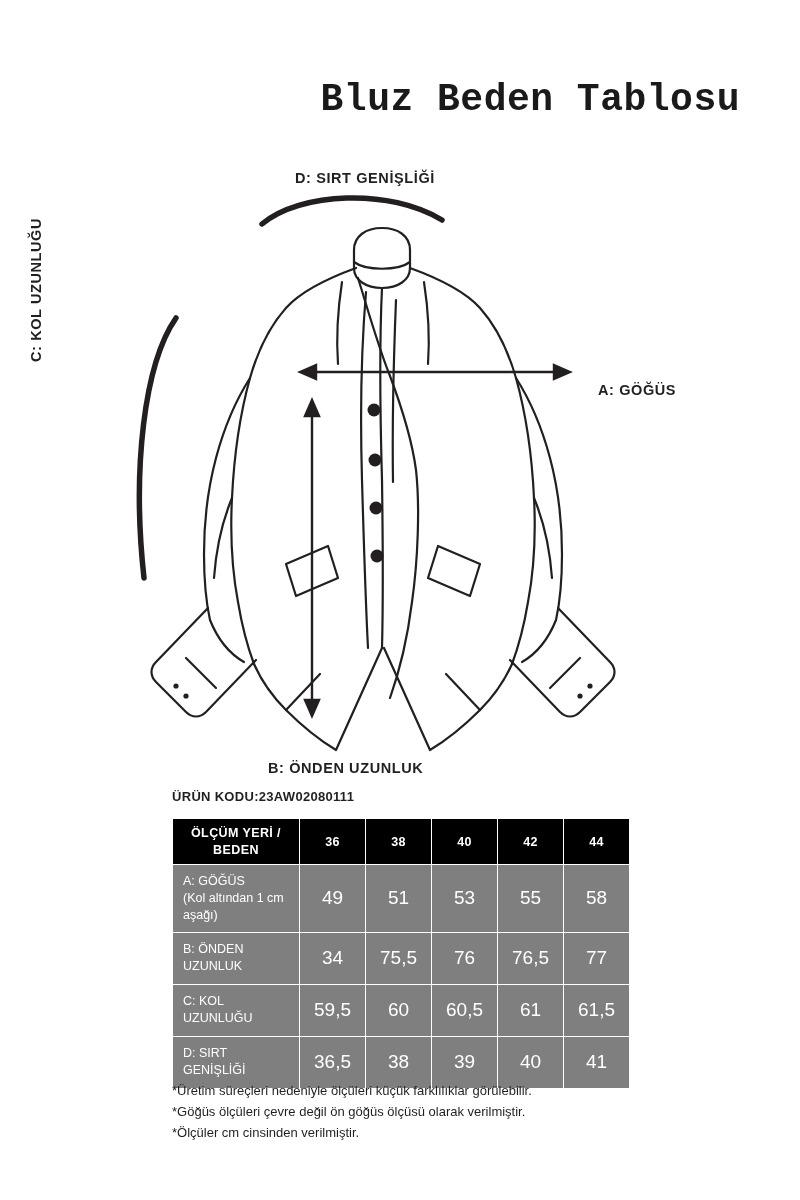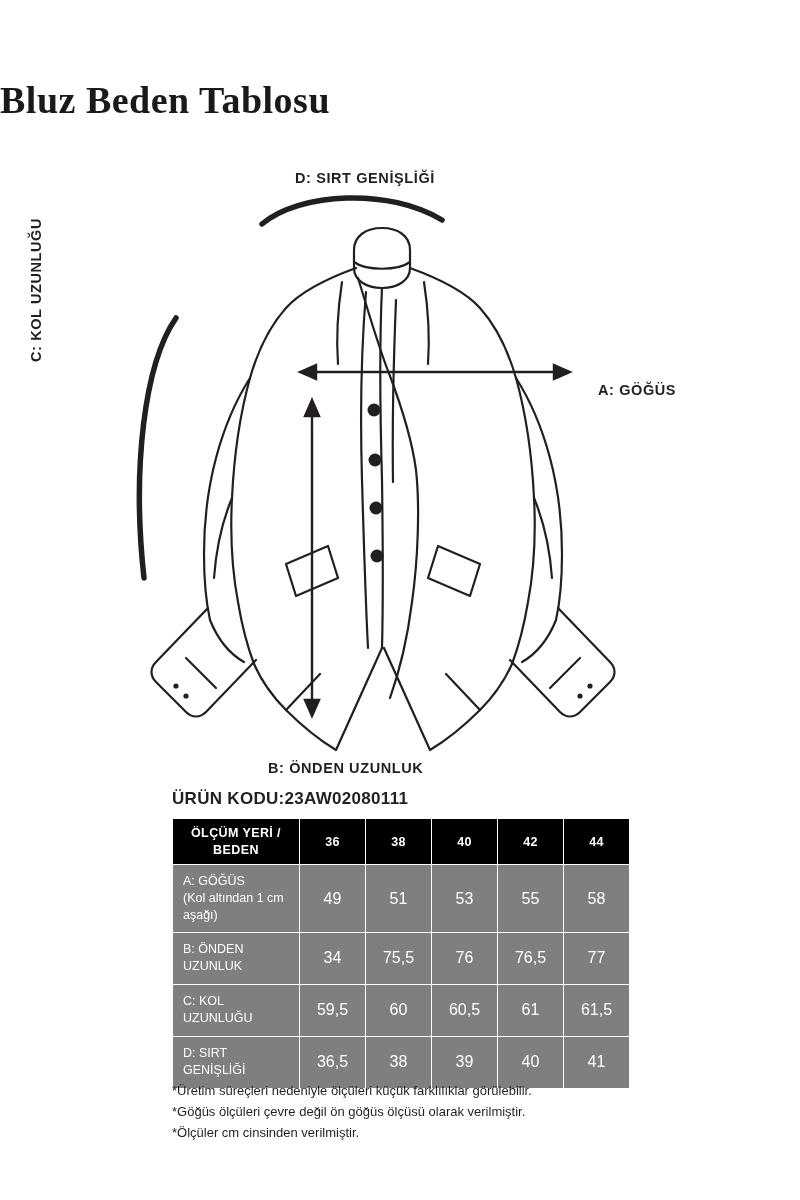--- a/index.html
+++ b/index.html
@@ -18,22 +18,22 @@
     height: 1200px;
     overflow: hidden;
   }
 
   
   .title {
     position: absolute;
     top: 78px;
     left: 0;
     width: 740px;
-    text-align: left;
-    font-family: Liberation Serif, serif;
+    text-align: right;
+    font-family: Liberation Mono, monospace;
     font-weight: bold;
     font-size: 38px;
     letter-spacing: 0.5px;
     color: #1a1a1a;
   }
 
   
   .diagram {
     position: absolute;
     top: 150px;
@@ -59,21 +59,21 @@
     left: -62px;
     transform: rotate(-90deg);
     transform-origin: left top;
   }
 
   
   .prodcode {
     position: absolute;
     top: 789px;
     left: 172px;
-    font-size: 17px;
+    font-size: 13px;
     font-weight: bold;
     letter-spacing: 0.3px;
     color: #231f20;
   }
   .prodcode .val { font-weight: bold; }
 
   
   .table-wrap {
     position: absolute;
     top: 818px;
@@ -111,21 +111,21 @@
     color: #ffffff;
     font-size: 12.5px;
     padding: 8px 10px;
     line-height: 1.35;
   }
   table.size tbody td.label {
     text-align: left;
   }
   table.size tbody td.val {
     text-align: center;
-    font-size: 16px;
+    font-size: 19px;
   }
   table.size tbody tr.r0 td { height: 58px; }
   table.size tbody tr.r1 td { height: 52px; }
   table.size tbody tr.r2 td { height: 52px; }
   table.size tbody tr.r3 td { height: 52px; }
 
   
   .notes {
     position: absolute;
     top: 1080px;

